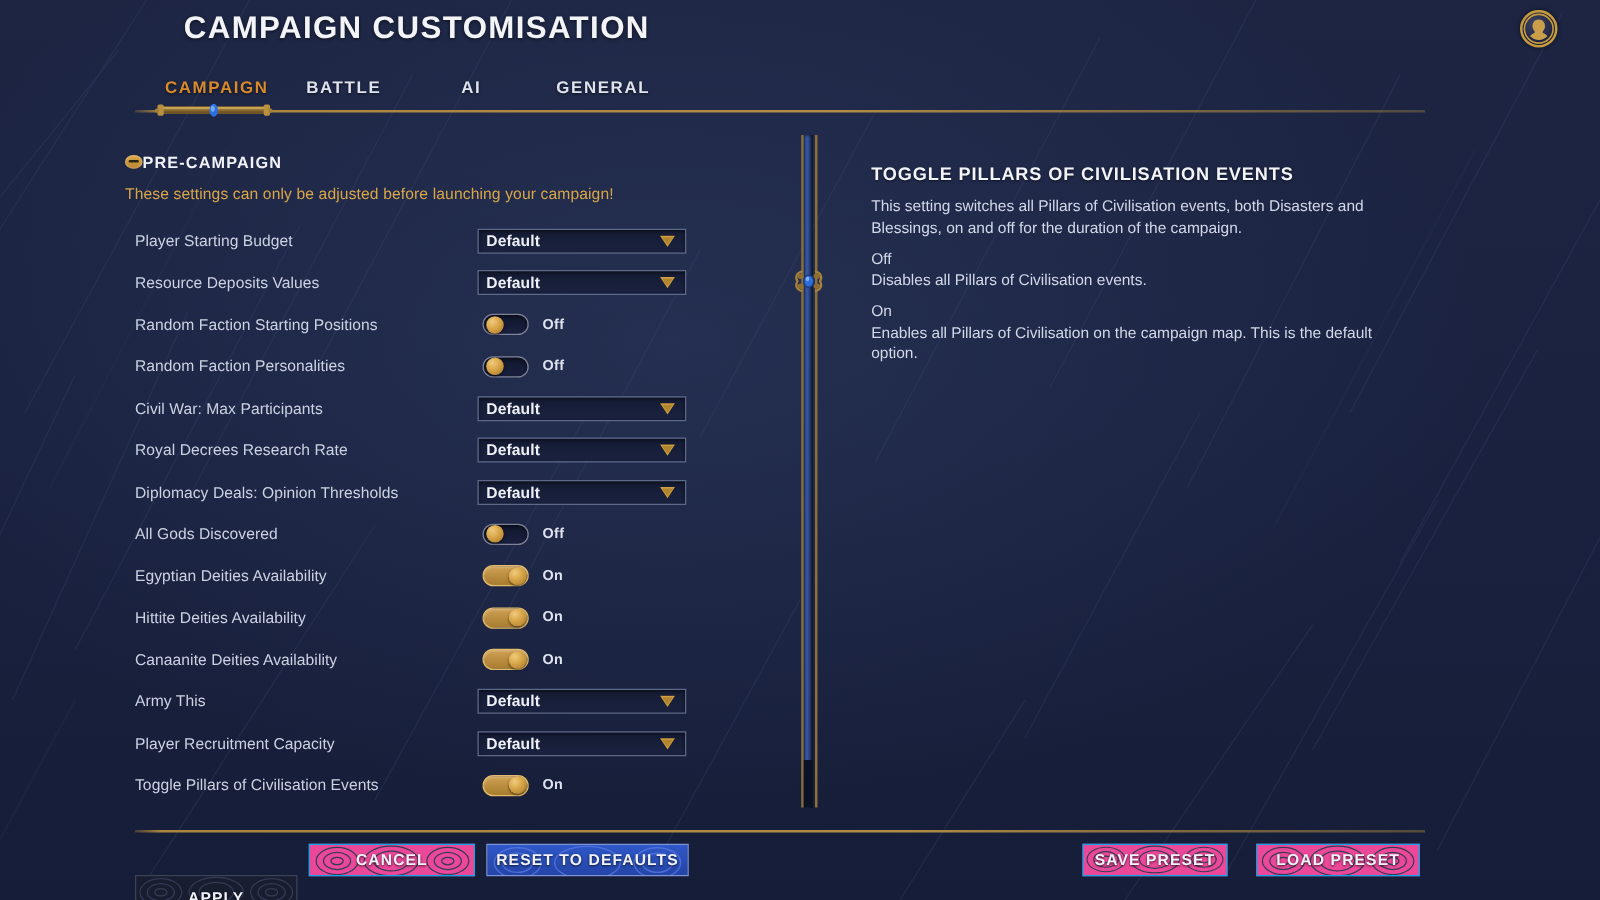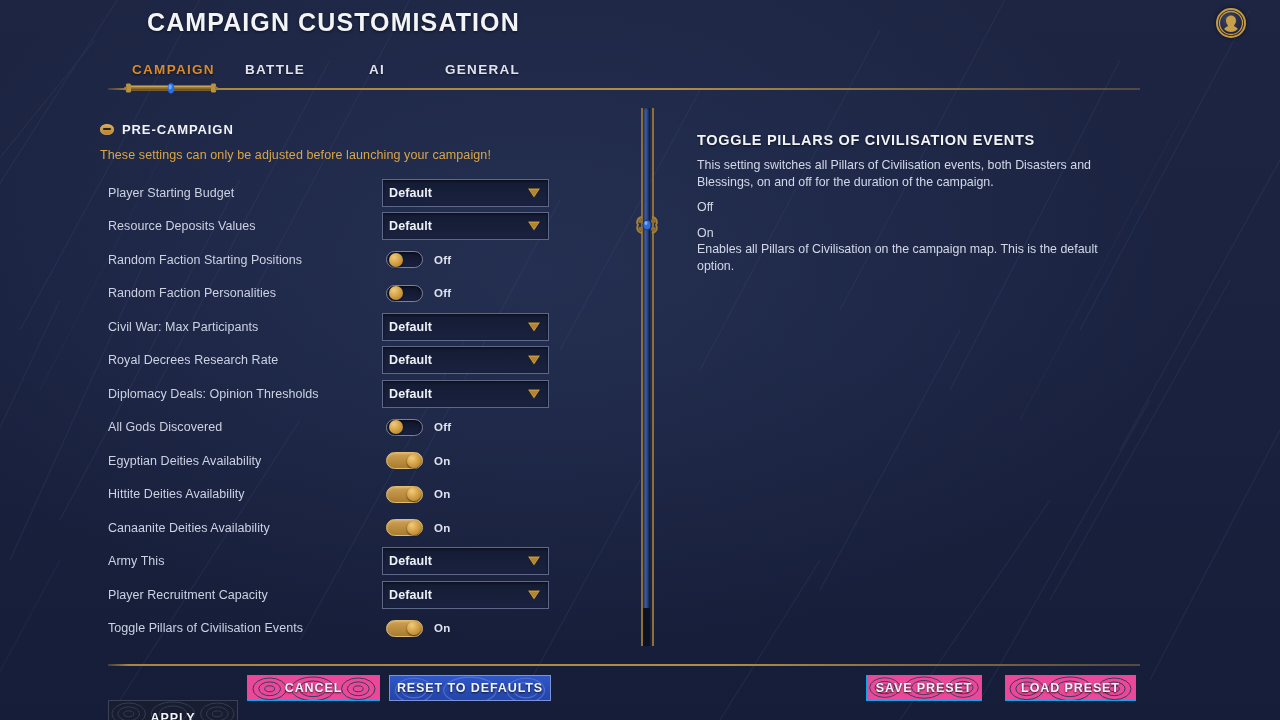--- a/index.html
+++ b/index.html
@@ -92,21 +92,20 @@
   #settings-panel {
     position: absolute;
     left: 100px; top: 120px;
     width: 470px; height: 530px;
     z-index: 5;
   }
 
   #group-header {
     display: flex;
     align-items: center;
-    gap: 8px;
     height: 18px;
     cursor: pointer;
   }
   #collapse-icon {
     width: 14px; height: 11px;
     border-radius: 50%;
     background: linear-gradient(180deg,#e0ab4b 0%, #b7812c 100%);
     box-shadow: inset 0 0 2px rgba(255,255,255,.5);
     position: relative;
     flex: 0 0 auto;
@@ -146,21 +145,21 @@
     color: #ccd2e2;
     letter-spacing: .05px;
     width: 282px;
     flex: 0 0 auto;
     padding-left: 8px;
   }
 
   
   .dropdown {
     width: 167px;
-    height: 28px;
+    height: 20px;
     background: linear-gradient(180deg,#141b33 0%, #1a2240 100%);
     border: 1px solid #5d6party;
     border: 1px solid #5e6887;
     display: flex;
     align-items: center;
     padding: 0 6px;
     cursor: pointer;
     position: relative;
     box-shadow: inset 0 1px 3px rgba(0,0,0,.55);
   }
@@ -560,20 +559,21 @@
     <ellipse cx="13" cy="15" rx="3.4" ry="4.2" fill="#2f6ddb"></ellipse>
     <ellipse cx="12" cy="13" rx="1.5" ry="1.9" fill="#79b0f7"></ellipse>
   </svg>
 </div>
 
 <div id="info-panel">
   <div id="info-title">TOGGLE PILLARS OF CIVILISATION EVENTS</div>
   <div class="info-para">This setting switches all Pillars of Civilisation events, both Disasters and Blessings, on and off for the duration of the campaign.</div>
   <div class="info-para">
     <div class="info-term">Off</div>
+    <div class="info-term">Disables all Pillars of Civilisation events.</div>
   </div>
   <div class="info-para">
     <div class="info-term">On</div>
     <div class="info-term">Enables all Pillars of Civilisation on the campaign map. This is the default option.</div>
   </div>
 </div>
 
 <div id="footer-rule"></div>
 
 <div class="btn plain" id="btn-apply">

